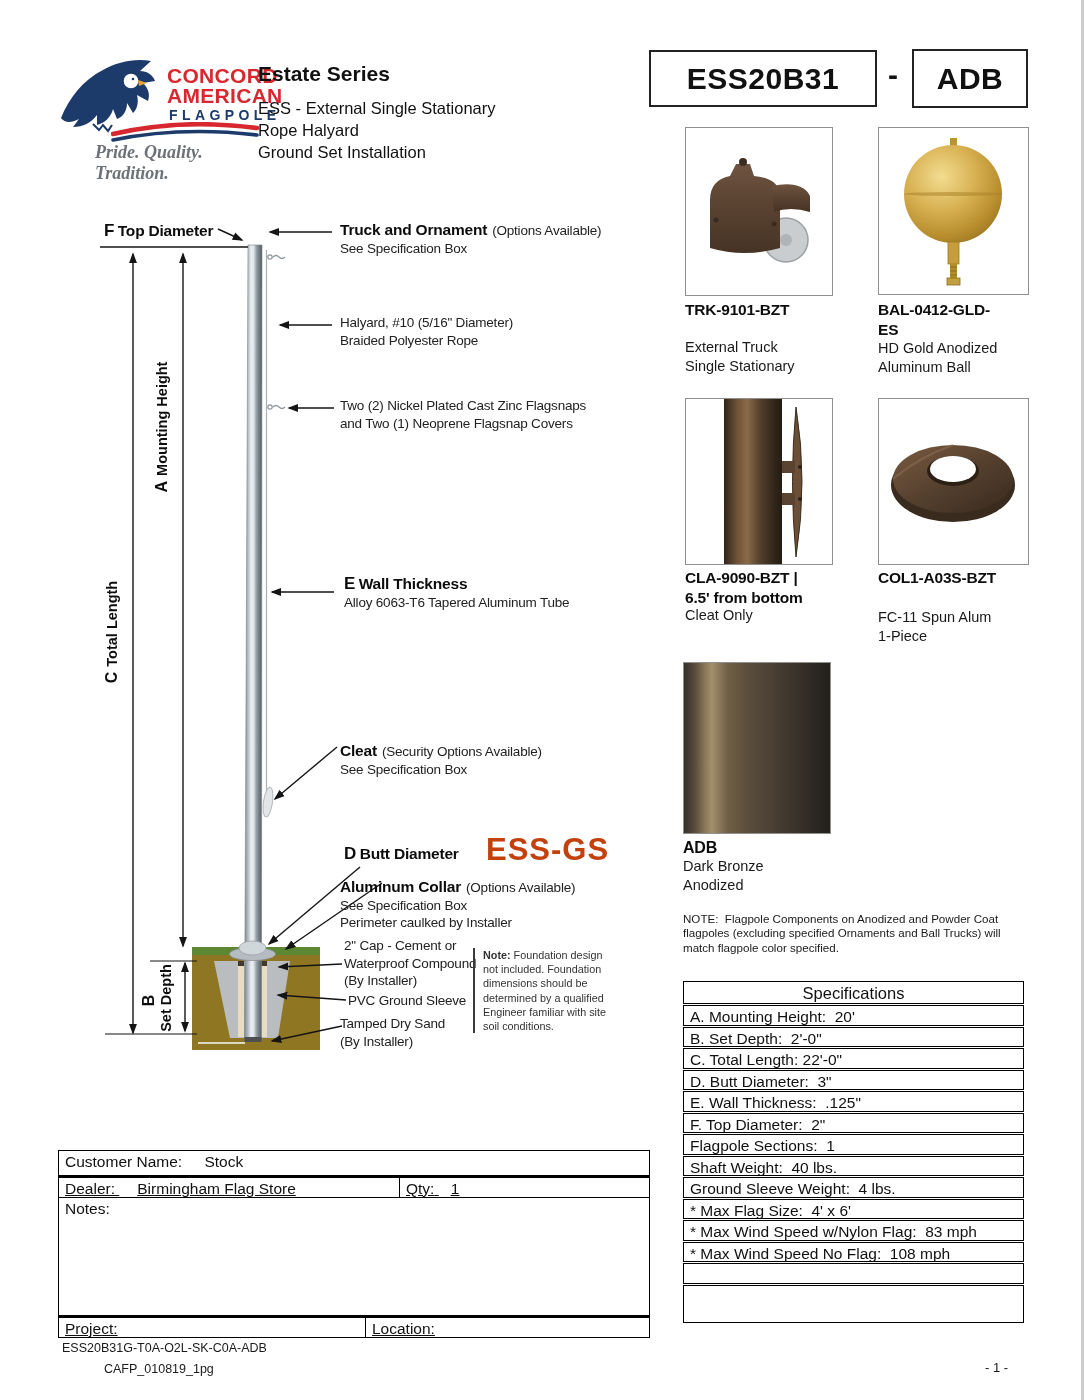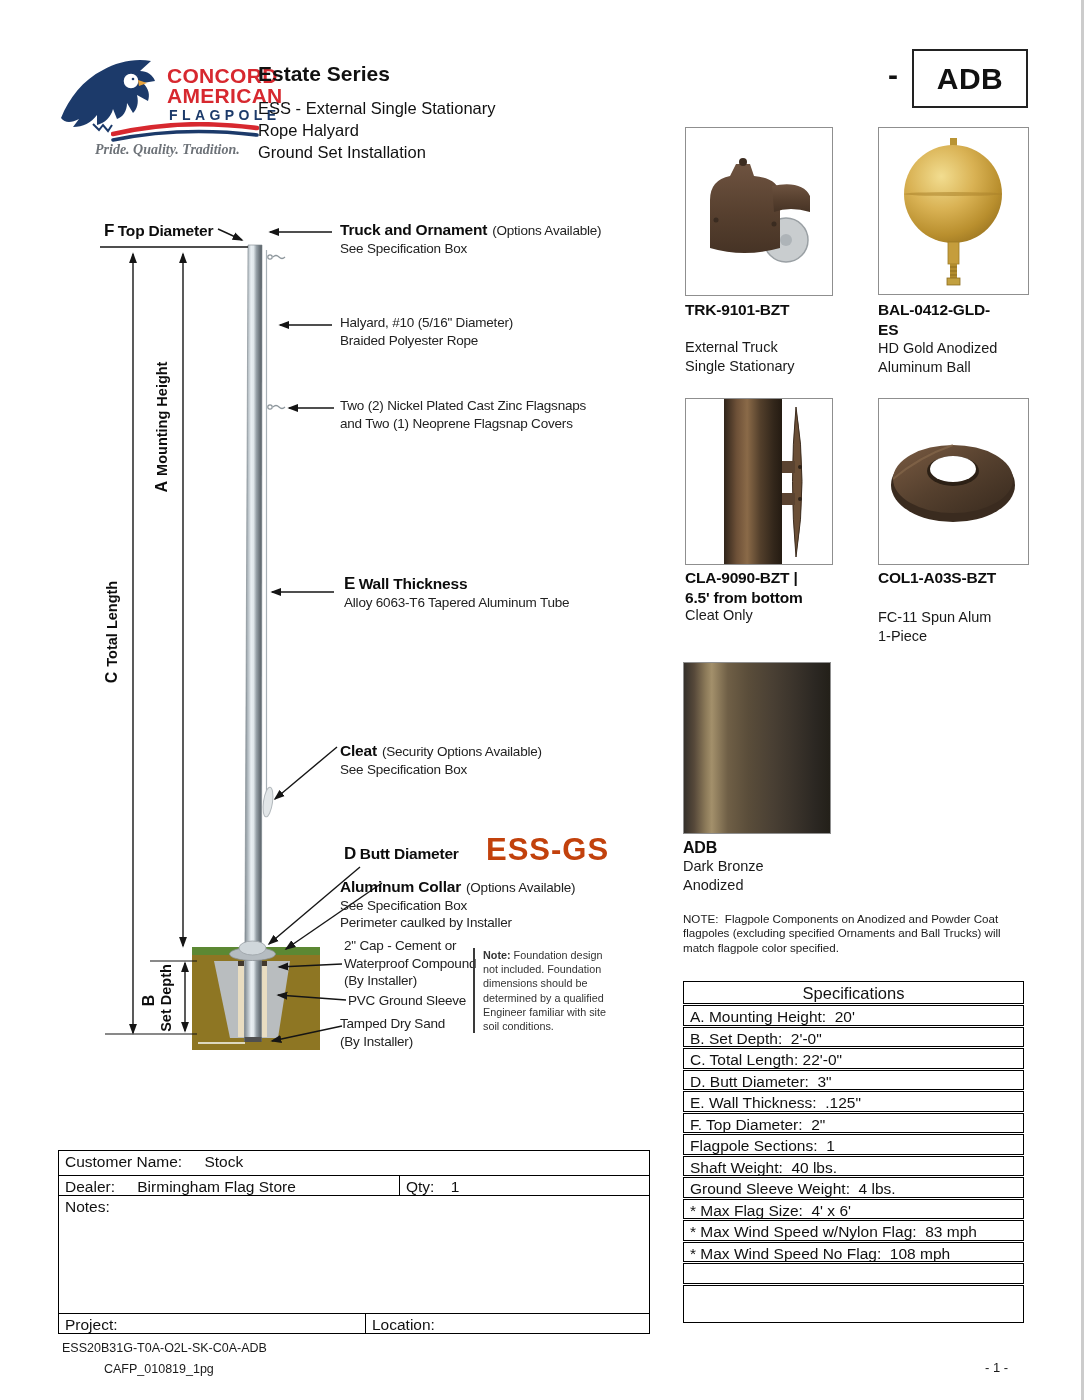--- a/index.html
+++ b/index.html
@@ -8,21 +8,21 @@
   .page-edge{position:absolute;right:0;top:0;width:3px;height:1400px;background:#cccccc;}
 
   
   .logo{position:absolute;left:55px;top:50px;width:205px;height:120px;}
   .logo-eagle{position:absolute;left:0;top:2px;}
   .logo-n1{position:absolute;left:112px;top:14px;font-weight:bold;font-size:21px;color:#d7282f;letter-spacing:.3px;}
   .logo-n2{position:absolute;left:112px;top:34px;font-weight:bold;font-size:21px;color:#d7282f;letter-spacing:.3px;}
   .logo-n3{position:absolute;left:114px;top:57px;font-weight:bold;font-size:14px;color:#1c3a6a;letter-spacing:4.4px;}
   .logo-swoosh{position:absolute;left:56px;top:72px;}
   .logo-tag{position:absolute;left:40px;top:92px;font-family:"Liberation Serif","DejaVu Serif",serif;
-            font-style:italic;font-weight:bold;font-size:14px;color:#6d7278;}
+            font-style:italic;font-weight:bold;font-size:18px;color:#6d7278;}
   .title-block{position:absolute;left:258px;top:50px;}
   .title-series{font-weight:bold;font-size:21px;margin:12px 0 11px 0;}
   .title-sub{font-size:16.5px;line-height:22px;}
   .model-box{position:absolute;border:2px solid #222;display:flex;align-items:center;justify-content:center;
              font-weight:bold;font-size:30px;letter-spacing:.5px;background:#fff;}
   .model-sep{position:absolute;left:878px;top:58px;width:30px;text-align:center;font-weight:bold;font-size:30px;}
 
   
   .dlabel{position:absolute;font-size:13.5px;line-height:17.5px;color:#222;letter-spacing:-.2px;}
   .dbold{font-weight:bold;font-size:15.5px;color:#0d0d0d;}
@@ -47,21 +47,21 @@
   .spec-table{position:absolute;left:683px;top:981px;width:341px;}
   .spec-head{border:1.5px solid #000;height:19px;text-align:center;font-size:16.5px;padding-top:2px;}
   .spec-row{border:1.5px solid #000;height:15.5px;font-size:15.5px;padding:2px 0 1px 6px;margin-top:1px;
             white-space:pre-wrap;overflow:hidden;}
   .spec-row.foot{height:33px;line-height:17.5px;}
 
   
   .order-table{position:absolute;left:58px;top:1150px;width:590px;border:1.5px solid #000;background:#fff;font-size:15.5px;}
   .o-row{position:relative;}
   .o-r1{height:24px;}
-  .o-r2,.o-r3{height:19px;border-top:1px solid #000000;display:flex;}
+  .o-r2,.o-r3{height:19px;border-top:3px solid #000000;display:flex;text-decoration:underline;}
   .o-r4{height:118px;border-top:1px solid #000;}
   .o-cell{padding:2px 6px 0 6px;box-sizing:border-box;}
   .o-left2{width:341px;border-right:1px solid #000;}
   .o-left3{width:307px;border-right:1px solid #000;}
   .o-val{margin-left:18px;}
   .o-val-sm{margin-left:12px;}
 
   
   .foot-sku{position:absolute;left:62px;top:1341px;font-size:12.5px;color:#1a1a1a;}
   .foot-file{position:absolute;left:104px;top:1362px;font-size:12.5px;color:#1a1a1a;}
@@ -90,20 +90,21 @@
     <div class="logo-tag">Pride. Quality. Tradition.</div>
   </div>
 
   <div class="title-block">
     <div class="title-series">Estate Series</div>
     <div class="title-sub">ESS - External Single Stationary</div>
     <div class="title-sub">Rope Halyard</div>
     <div class="title-sub">Ground Set Installation</div>
   </div>
 
+  <div class="model-box" style="left:649px;top:50px;width:224px;height:53px;">ESS20B31</div>
   <div class="model-sep">-</div>
   <div class="model-box" style="left:912px;top:49px;width:112px;height:55px;">ADB</div>
 
   <svg style="position:absolute;left:40px;top:200px;" width="620" height="880" viewBox="0 0 620 880">
     <defs>
       <marker id="arr" viewBox="0 0 10 8" markerWidth="11" markerHeight="9" refX="8.5" refY="4" orient="auto-start-reverse" markerUnits="userSpaceOnUse">
         <path d="M10,4 L0,0.3 L0,7.7 Z" fill="#151515"></path>
       </marker>
       <linearGradient id="poleGrad" x1="0" y1="0" x2="1" y2="0">
         <stop offset="0%" stop-color="#7e888f"></stop>

